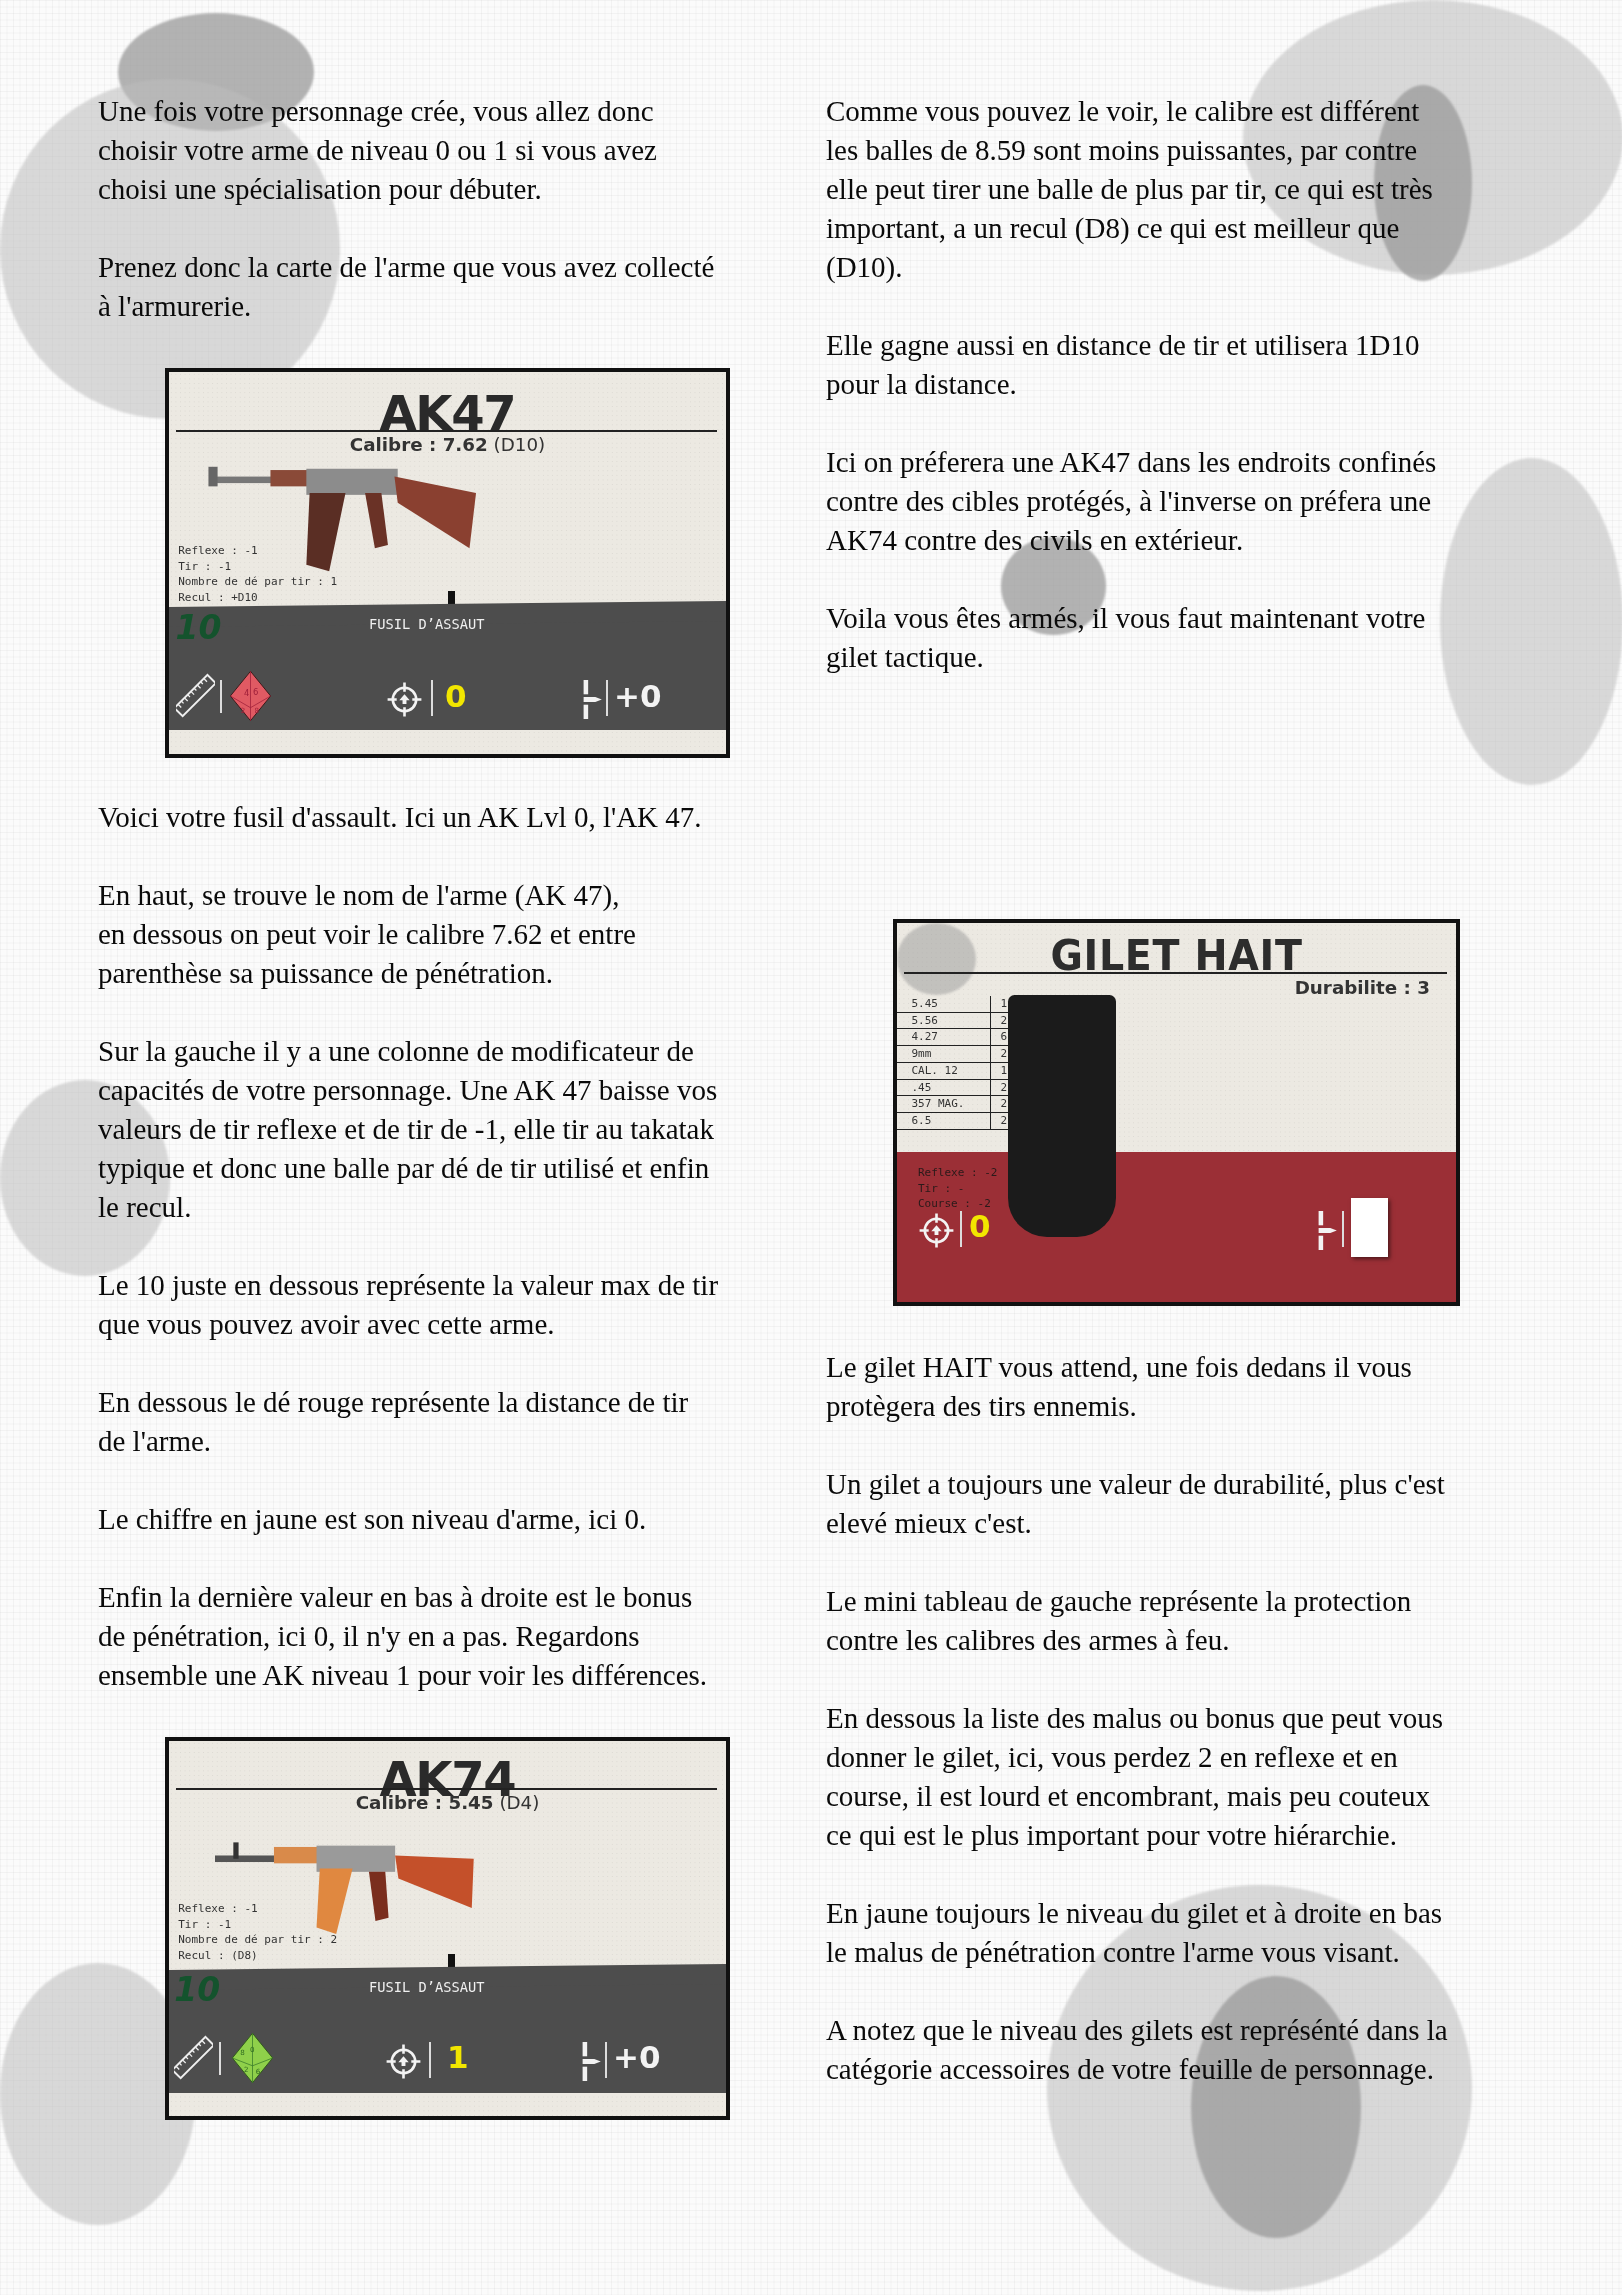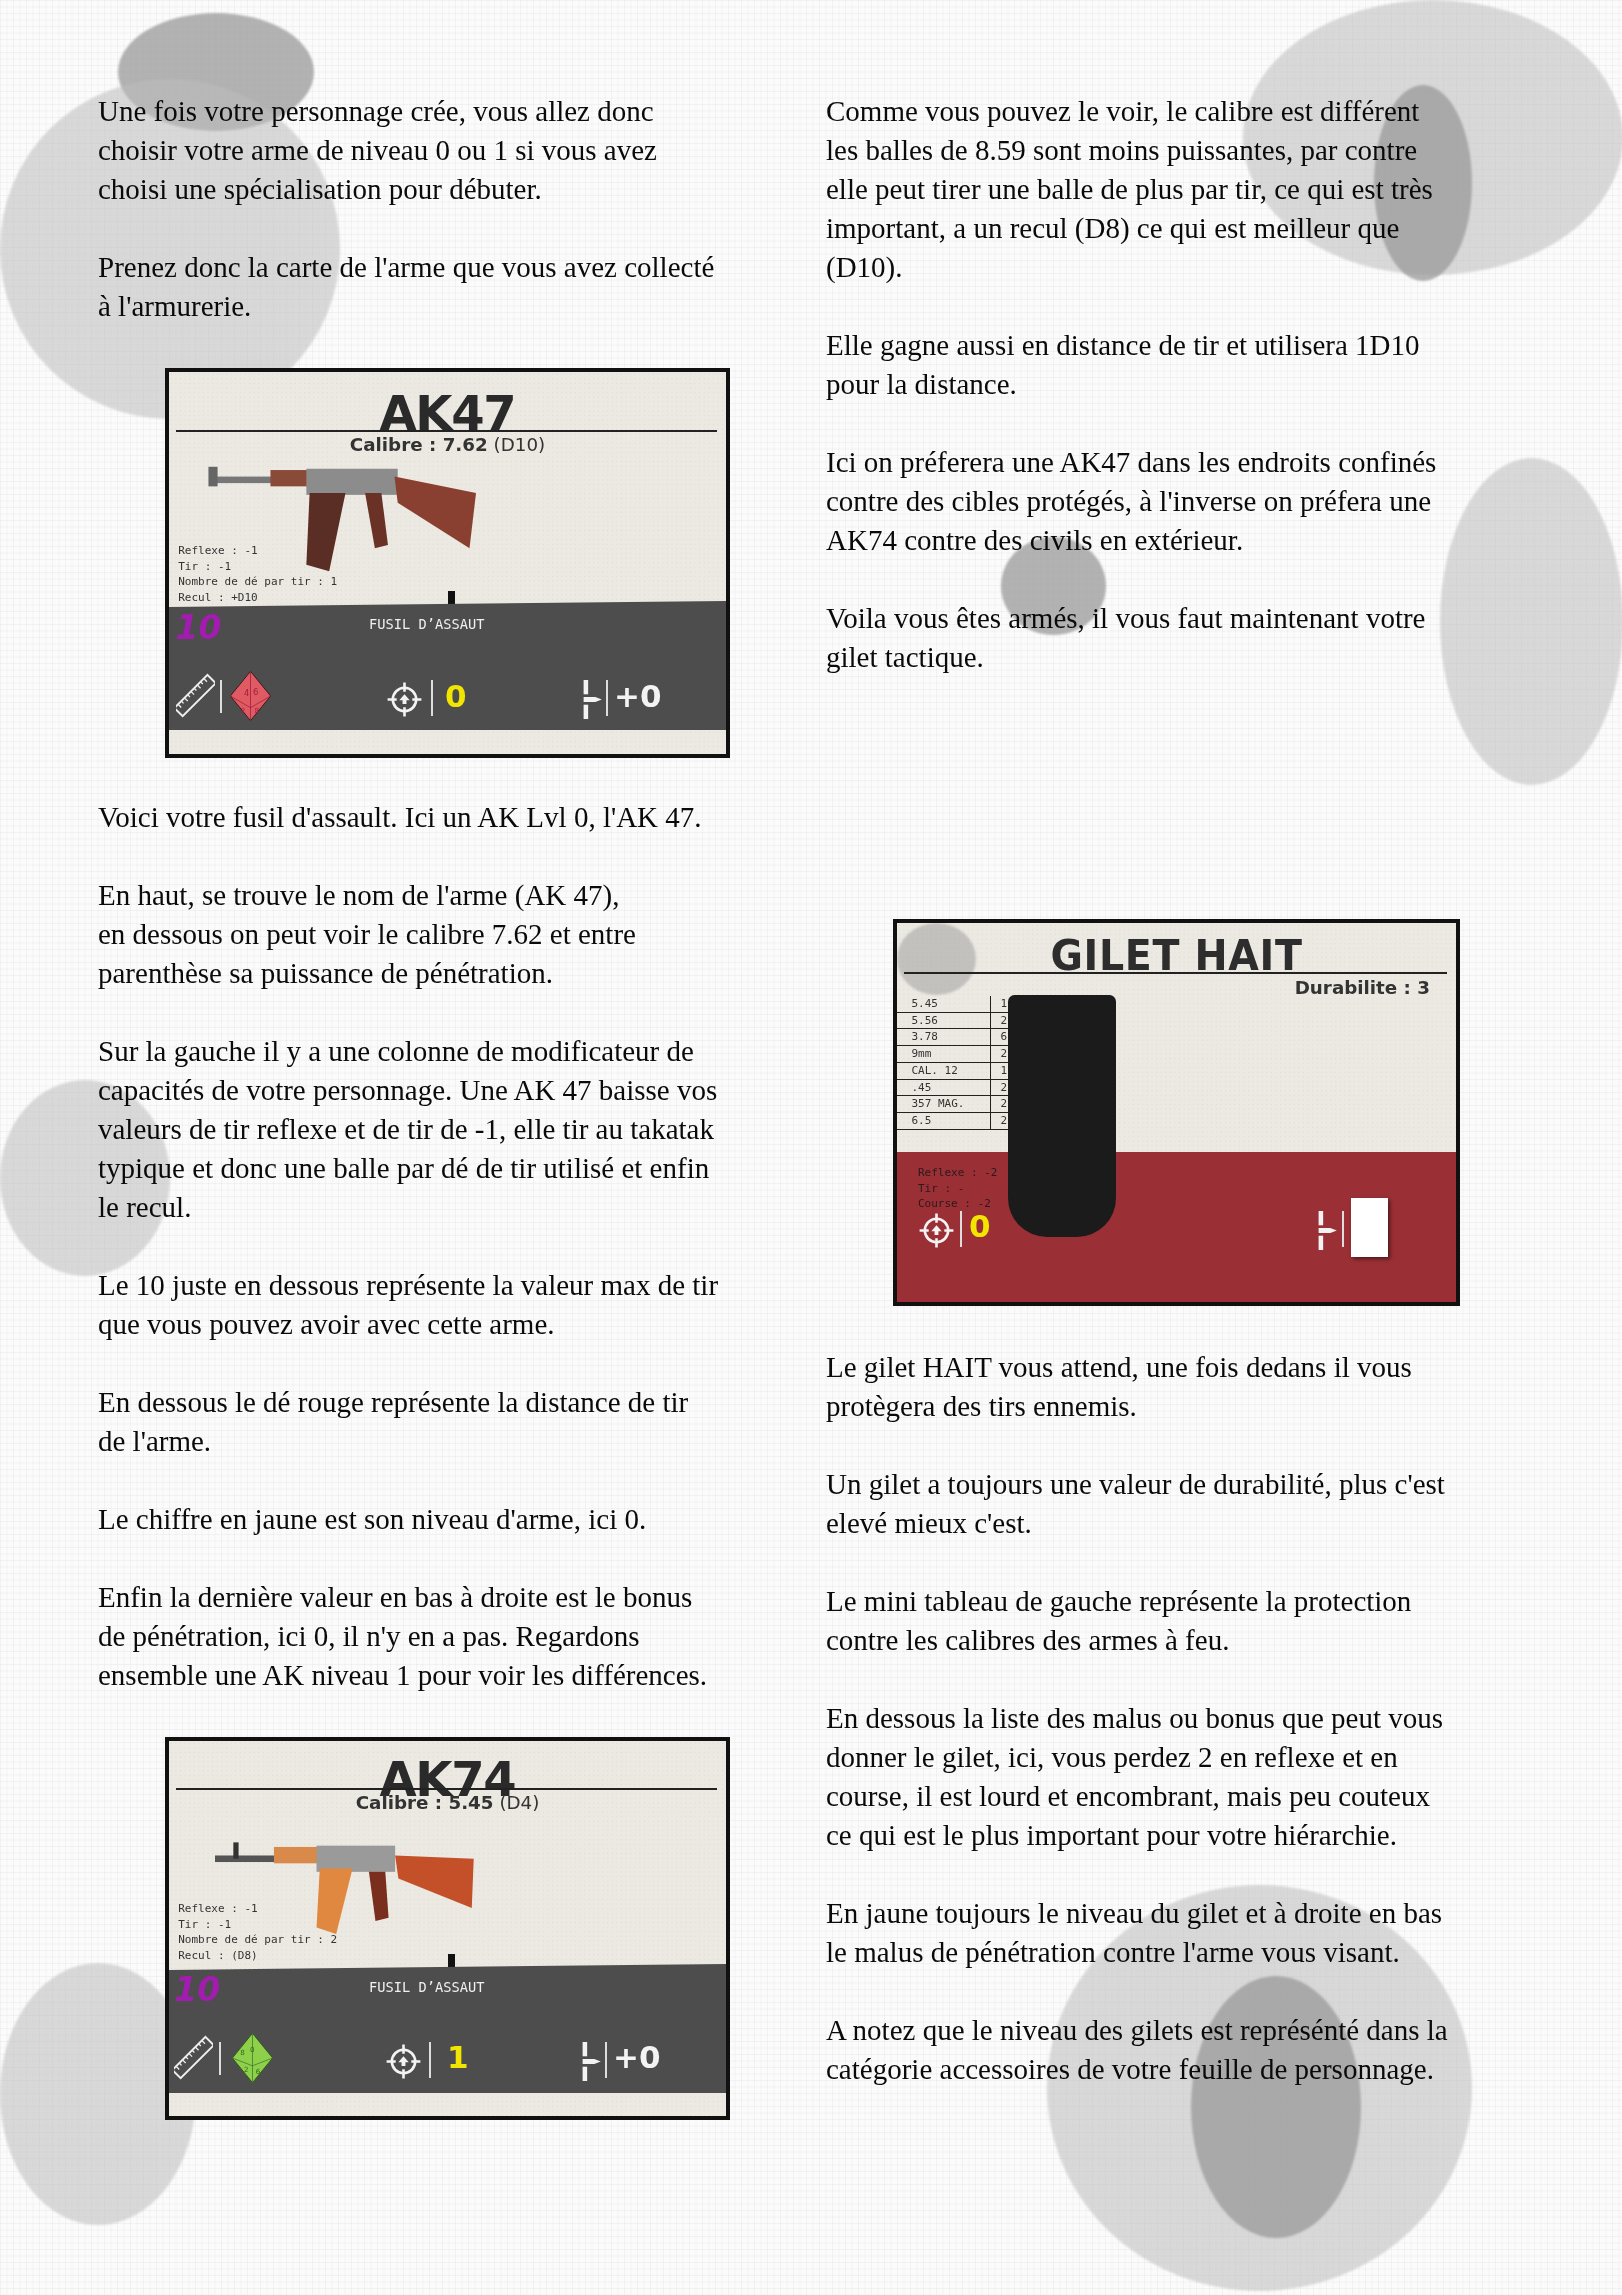--- a/index.html
+++ b/index.html
@@ -48,21 +48,21 @@
   .stats {
     position:absolute; font-family:"DejaVu Sans Mono", monospace; font-size:11px;
     line-height:15.7px; color:#333; white-space:pre;
   }
   .band {
     position:absolute; left:0; right:0; background:#4d4d4d;
   }
   .band-top { position:absolute; left:0; right:0; background:#4d4d4d; transform:skewY(-0.6deg); }
   .max-val {
     position:absolute; font-family:"DejaVu Sans", sans-serif; font-weight:bold; font-style:italic;
-    color:#a21caf; font-size:33px;
+    color:#14532d; font-size:33px;
   }
   .type-label {
     position:absolute; font-family:"DejaVu Sans Mono", monospace; font-size:13.7px; color:#f0f0f0;
   }
   .sep { position:absolute; width:2px; background:#ddd; }
   .lvl { position:absolute; font-family:"DejaVu Sans", sans-serif; font-weight:bold; font-size:31px; color:#f2e600; }
   .pen { position:absolute; font-family:"DejaVu Sans", sans-serif; font-weight:bold; font-size:31px; color:#f3f3f3; }
   .divider-post { position:absolute; width:6.5px; background:#111; }
 
   
@@ -278,21 +278,21 @@
     <tbody id="prot-body">
         <tr>
           <td class="k">5.45</td>
           <td class="v">1</td>
         </tr>
         <tr>
           <td class="k">5.56</td>
           <td class="v">2</td>
         </tr>
         <tr>
-          <td class="k">3.78</td>
+          <td class="k">4.27</td>
           <td class="v">6</td>
         </tr>
         <tr>
           <td class="k">9mm</td>
           <td class="v">2</td>
         </tr>
         <tr>
           <td class="k">CAL. 12</td>
           <td class="v">1</td>
         </tr>

